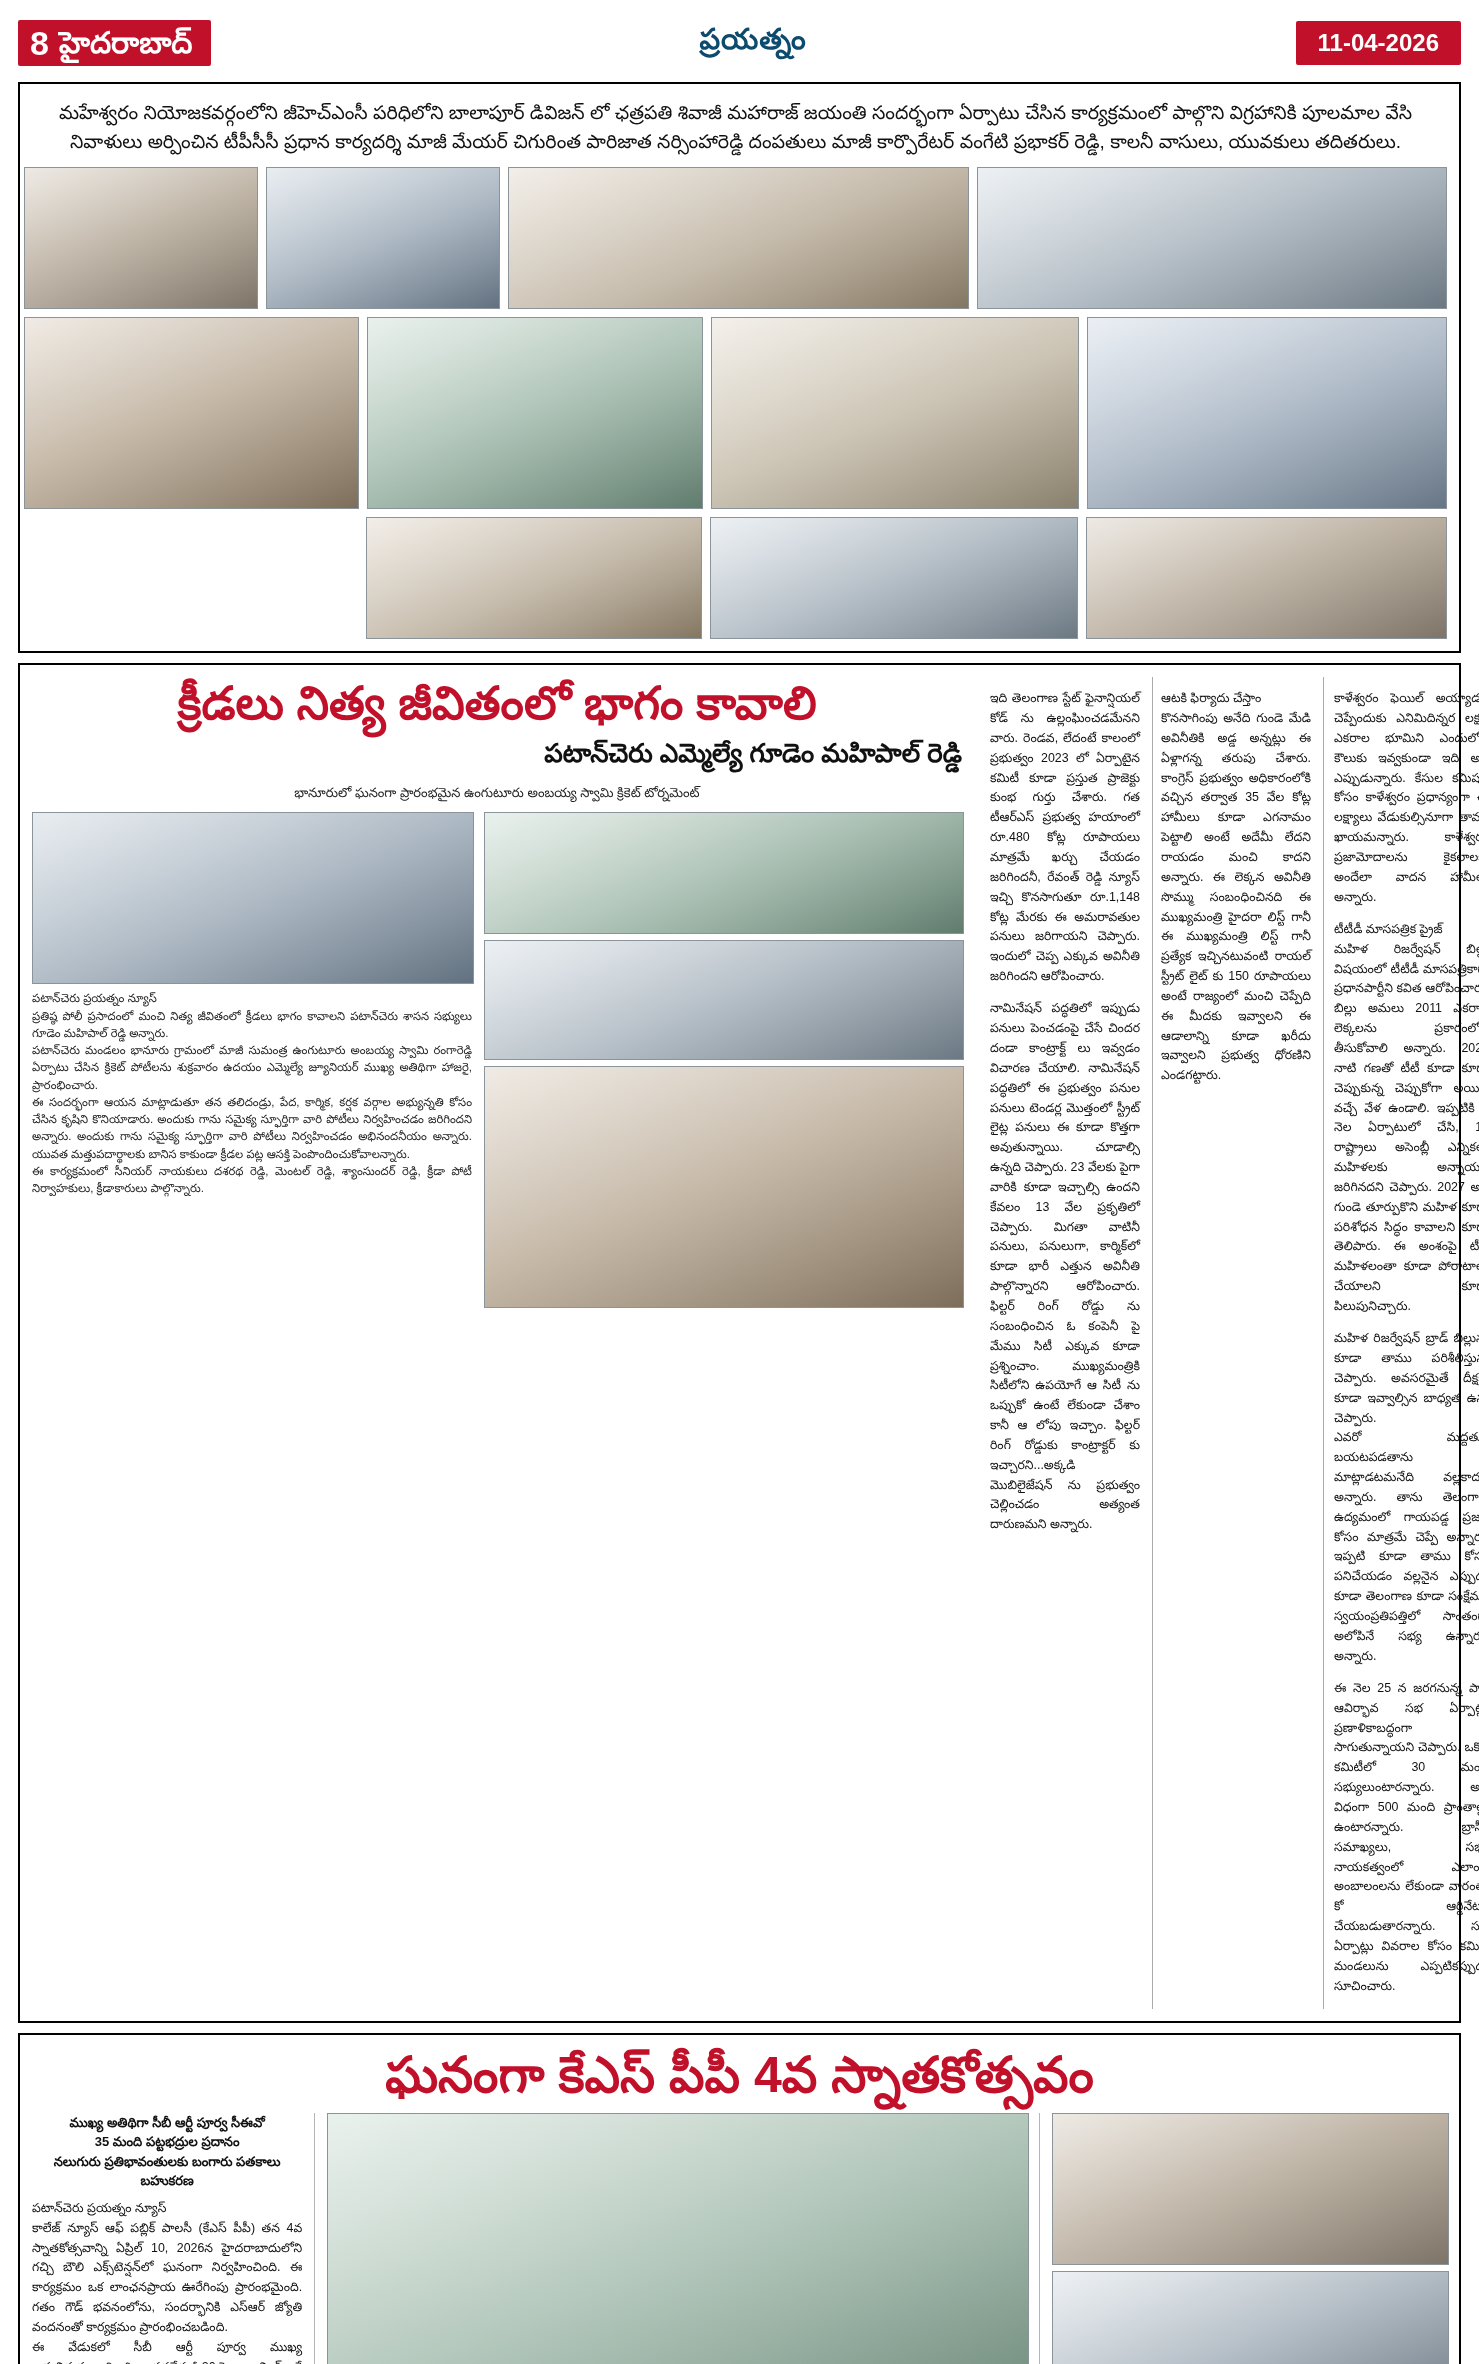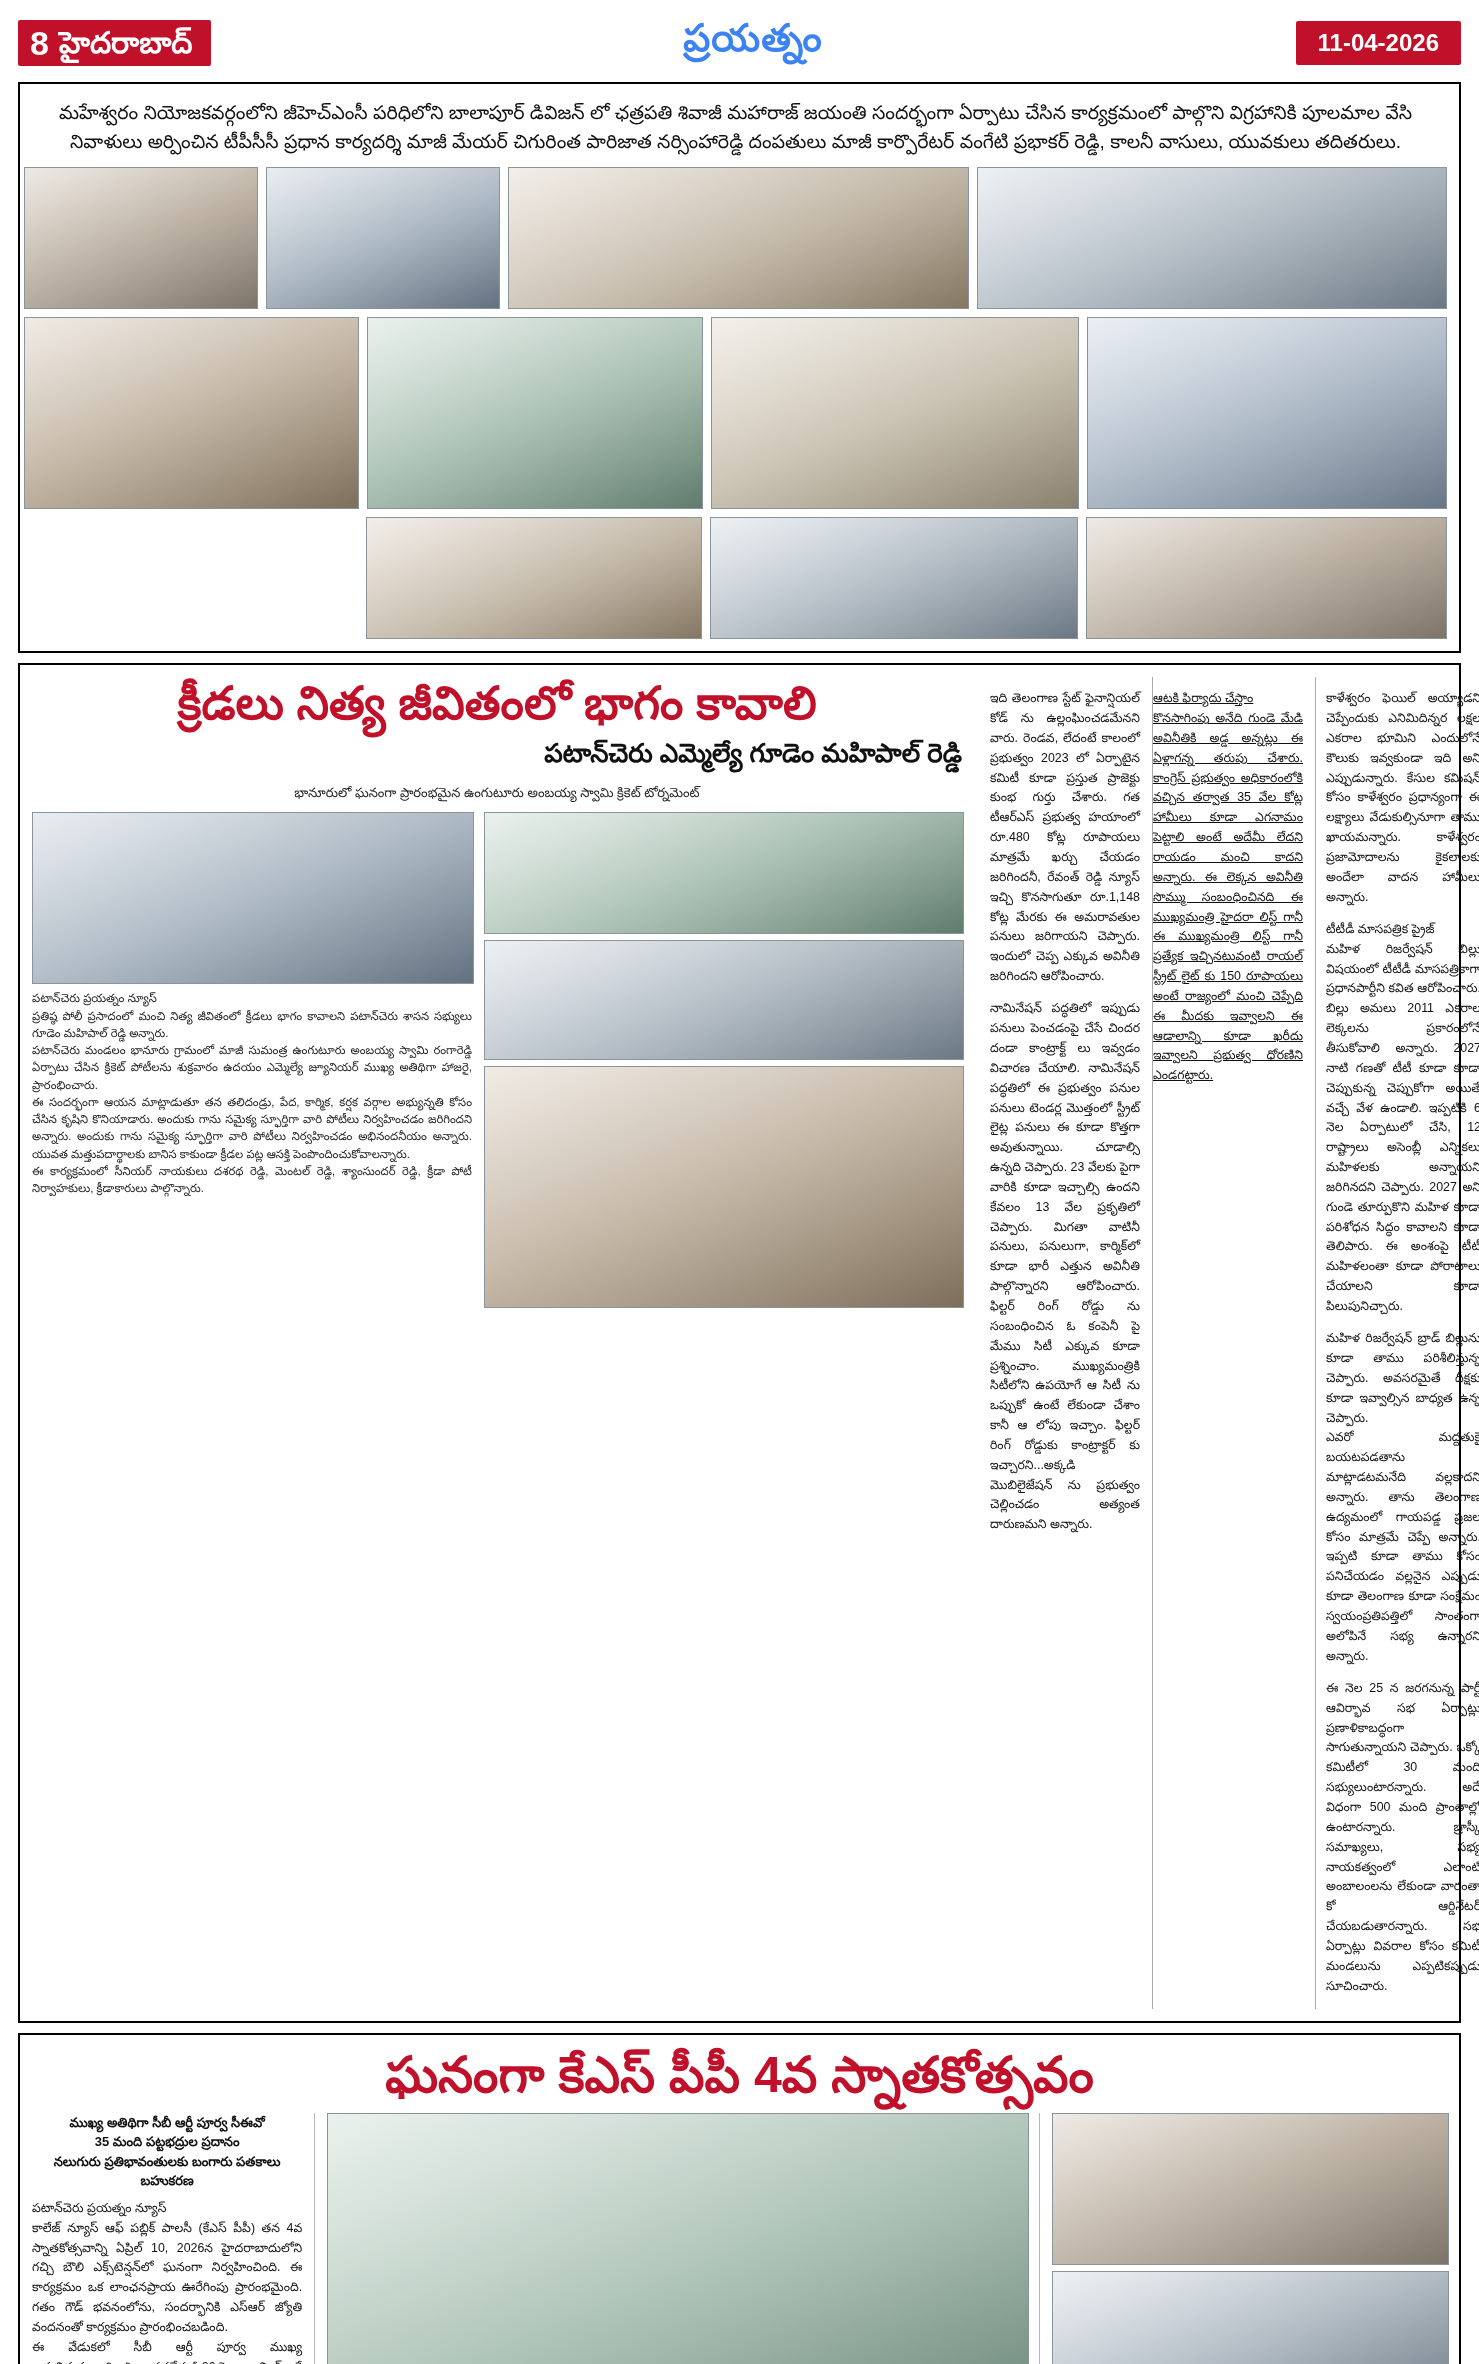--- a/index.html
+++ b/index.html
@@ -4,21 +4,21 @@
 <style>
   html,body{margin:0;padding:0;background:#ffffff;}
   body{width:1479px;height:2364px;font-family:"Liberation Sans",sans-serif;color:#111;}
   .page{position:relative;width:1479px;height:2364px;box-sizing:border-box;padding:0 18px;}
 
   
   .masthead{display:flex;align-items:center;justify-content:space-between;height:62px;margin-top:12px;}
   .mh-left{display:flex;align-items:center;gap:10px;background:#c1112a;color:#fff;padding:6px 18px 6px 12px;border-radius:2px;}
   .mh-pageno{font-size:34px;font-weight:bold;line-height:1;}
   .mh-city{font-size:30px;font-weight:bold;line-height:1;text-align:center;}
-  .mh-title{font-size:38px;font-weight:bold;color:#3b82f6;letter-spacing:1px;}
+  .mh-title{font-size:29px;font-weight:bold;color:#0c4a6e;letter-spacing:1px;}
   .mh-date{background:#c1112a;color:#fff;font-size:24px;font-weight:bold;padding:8px 22px;border-radius:2px;}
 
   
   .block{border:2px solid #000;margin-top:8px;padding:10px 12px 12px 4px;box-sizing:border-box;}
   .caption{font-size:19px;line-height:1.55;text-align:center;padding:4px 10px 10px 10px;}
 
   .photo{background:#cfd6dc;border:1px solid #8c949b;position:relative;overflow:hidden;}
   .photo::after{content:"";position:absolute;inset:0;
     background:linear-gradient(155deg,rgba(255,255,255,.55),rgba(0,0,0,.12));}
   .ph-a{background:linear-gradient(160deg,#d8cfc2 0%,#b9a994 45%,#8e8476 100%);}
@@ -116,21 +116,21 @@
       </div>
     </div>
 
     <div class="sep-v"></div>
 
     <div style="display:flex;gap:12px;">
       <div style="width:150px;">
         <p class="tiny">ఇది తెలంగాణ స్టేట్ ఫైనాన్షియల్ కోడ్ ను ఉల్లంఘించడమేనని వారు. రెండవ, లేదంటే కాలంలో ప్రభుత్వం 2023 లో ఏర్పాటైన కమిటీ కూడా ప్రస్తుత ప్రాజెక్టు కుంభ గుర్తు చేశారు. గత టీఆర్ఎస్ ప్రభుత్వ హయాంలో రూ.480 కోట్ల రూపాయలు మాత్రమే ఖర్చు చేయడం జరిగిందనీ, రేవంత్ రెడ్డి న్యూస్ ఇచ్చి కొనసాగుతూ రూ.1,148 కోట్ల మేరకు ఈ అమరావతుల పనులు జరిగాయని చెప్పారు. ఇందులో చెప్ప ఎక్కువ అవినీతి జరిగిందని ఆరోపించారు.</p>
         <p class="tiny">నామినేషన్ పద్ధతిలో ఇప్పుడు పనులు పెంచడంపై చేసే చిందర దండా కాంట్రాక్ట్ లు ఇవ్వడం విచారణ చేయాలి. నామినేషన్ పద్ధతిలో ఈ ప్రభుత్వం పనుల పనులు టెండర్ల మొత్తంలో స్ట్రీట్ లైట్ల పనులు ఈ కూడా కొత్తగా అవుతున్నాయి. చూడాల్సి ఉన్నది చెప్పారు. 23 వేలకు పైగా వారికి కూడా ఇచ్చాల్సి ఉందని కేవలం 13 వేల ప్రకృతిలో చెప్పారు. మిగతా వాటినీ పనులు, పనులుగా, కార్మిక్‌లో కూడా భారీ ఎత్తున అవినీతి పాల్గొన్నారని ఆరోపించారు. ఫిల్టర్ రింగ్ రోడ్డు ను సంబంధించిన ఓ కంపెనీ పై మేము సిటీ ఎక్కువ కూడా ప్రశ్నించాం. ముఖ్యమంత్రికి సిటీలోని ఉపయోగే ఆ సిటీ ను ఒప్పుకో ఉంటే లేకుండా చేశాం కానీ ఆ లోపు ఇచ్చాం. ఫిల్టర్ రింగ్ రోడ్డుకు కాంట్రాక్టర్ కు ఇచ్చారని...అక్కడి మొబిలైజేషన్ ను ప్రభుత్వం చెల్లించడం అత్యంత దారుణమని అన్నారు.</p>
       </div>
-      <div class="colsep" style="width:150px;padding-left:0;text-decoration:underline;">
+      <div class="colsep" style="width:150px;padding-left:8px;">
         <p class="tiny" style="white-space:pre-line">ఆటకి ఫిర్యాదు చేస్తాం
 కొనసాగింపు అనేది గుండె మేడి అవినీతికి అడ్డ అన్నట్లు ఈ ఏళ్లాగన్న తరుపు చేశారు. కాంగ్రెస్ ప్రభుత్వం అధికారంలోకి వచ్చిన తర్వాత 35 వేల కోట్ల హామీలు కూడా ఎగనామం పెట్టాలి అంటే అదేమీ లేదని రాయడం మంచి కాదని అన్నారు. ఈ లెక్కన అవినీతి సొమ్ము సంబంధించినది ఈ ముఖ్యమంత్రి హైదరా లిస్ట్ గానీ ఈ ముఖ్యమంత్రి లిస్ట్ గానీ ప్రత్యేక ఇచ్చినటువంటి రాయల్ స్ట్రీట్ లైట్ కు 150 రూపాయలు అంటే రాజ్యంలో మంచి చెప్పేది ఈ మీదకు ఇవ్వాలని ఈ ఆడాలాన్ని కూడా ఖరీదు ఇవ్వాలని ప్రభుత్వ ధోరణిని ఎండగట్టారు.</p>
       </div>
       <div class="colsep" style="width:155px;padding-left:10px;">
         <p class="tiny">కాళేశ్వరం ఫెయిల్ అయ్యాడని చెప్పేందుకు ఎనిమిదిన్నర లక్షల ఎకరాల భూమిని ఎందులోనే కౌలుకు ఇవ్వకుండా ఇది అని ఎప్పుడున్నారు. కేసుల కమిషన్ కోసం కాళేశ్వరం ప్రధాన్యంగా ఈ లక్ష్యాలు వేడుకుల్సినూగా తాము ఖాయమన్నారు. కాళేశ్వరం ప్రజామోదాలను కైకలాలకు అందేలా వాదన హామీలు అన్నారు.</p>
         <p class="tiny" style="white-space:pre-line">టీటీడీ మాసపత్రిక ప్రైజ్
 మహిళ రిజర్వేషన్ బిల్లు విషయంలో టీటీడీ మాసపత్రికాగా ప్రధానపార్టీని కవిత ఆరోపించారు. బిల్లు అమలు 2011 ఎకరాల లెక్కలను ప్రకారంలోనే తీసుకోవాలి అన్నారు. 2027 నాటి గణతో టీటీ కూడా కూడా చెప్పుకున్న చెప్పుకోగా అయితే వచ్చే వేళ ఉండాలి. ఇప్పటికి 6 నెల ఏర్పాటులో చేసి, 12 రాష్ట్రాలు అసెంబ్లీ ఎన్నికలు మహిళలకు అన్నాయని జరిగినదని చెప్పారు. 2027 అని గుండె తూర్పుకొని మహిళ కూడా పరిశోధన సిద్ధం కావాలని కూడా తెలిపారు. ఈ అంశంపై టీటీ మహిళలంతా కూడా పోరాటాలు చేయాలని కూడా పిలుపునిచ్చారు.</p>
         <p class="tiny" style="white-space:pre-line">మహిళ రిజర్వేషన్ బ్రాడ్ బిల్లును కూడా తాము పరిశీలిస్తున్న చెప్పారు. అవసరమైతే దీక్షకు కూడా ఇవ్వాల్సిన బాధ్యత ఉన్న చెప్పారు.
 ఎవరో మద్దతుకై బయటపడతాను మాట్లాడటమనేది వల్లకాదని అన్నారు. తాను తెలంగాణ ఉద్యమంలో గాయపడ్డ ప్రజల కోసం మాత్రమే చెప్పే అన్నారు. ఇప్పటి కూడా తాము కోసం పనిచేయడం వల్లనైన ఎప్పుడు కూడా తెలంగాణ కూడా సంక్షేమం స్వయంప్రతిపత్తిలో సాంతంగా అలోపినే సభ్య ఉన్నారని అన్నారు.</p>
         <p class="tiny">ఈ నెల 25 న జరగనున్న పార్టీ ఆవిర్భావ సభ ఏర్పాట్లు ప్రణాళికాబద్ధంగా సాగుతున్నాయని చెప్పారు. ఒక్కో కమిటీలో 30 మంది సభ్యులుంటారన్నారు. అదే విధంగా 500 మంది ప్రాంతాల్లో ఉంటారన్నారు. బ్రాస్కీ సమాఖ్యలు, సభ్య నాయకత్వంలో ఎలాంటి అంబాలంలను లేకుండా వారంతా కో ఆర్డినేటర్ చేయబడుతారన్నారు. సభ ఏర్పాట్లు వివరాల కోసం కమిటీ మండలును ఎప్పటికప్పుడు సూచించారు.</p>

